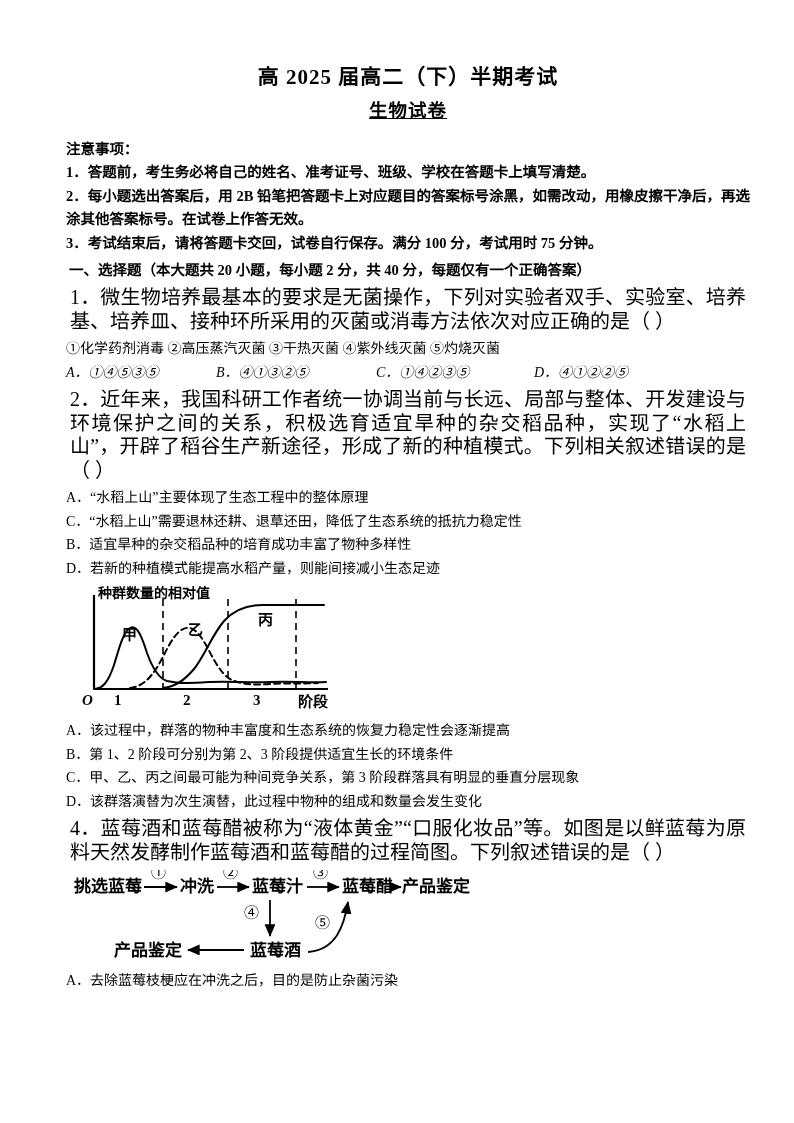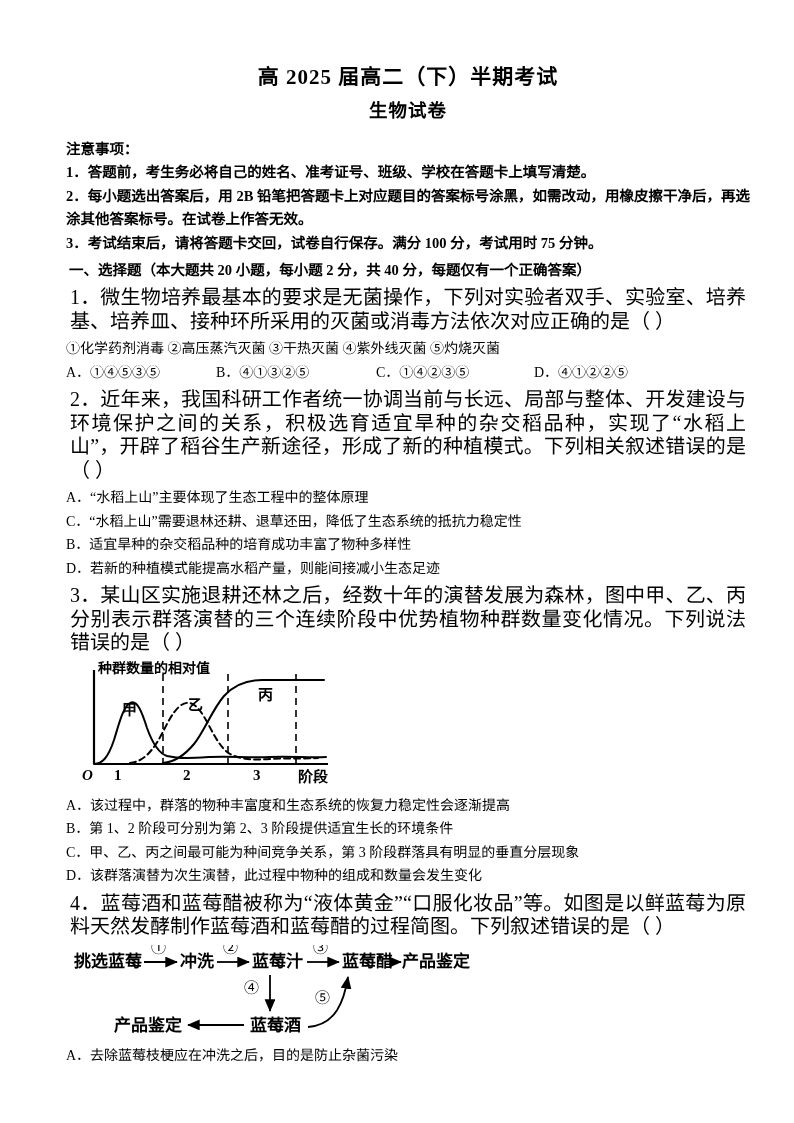--- a/index.html
+++ b/index.html
@@ -32,20 +32,21 @@
     margin: 0 0 4px 0;
     line-height: 30px;
   }
   .doc-subtitle {
     text-align: center;
     font-size: 18.5px;
     font-weight: bold;
     letter-spacing: 1px;
     margin: 6px 0 14px 0;
     line-height: 26px;
+    text-decoration: underline;
   }
 
   
   .notice-heading {
     font-size: 14.5px;
     font-weight: bold;
     line-height: 23px;
     margin: 0;
   }
   .notice-item {
@@ -83,20 +84,21 @@
     line-height: 23.5px;
     margin: 0;
   }
   .choice-row {
     display: flex;
     font-size: 14px;
     line-height: 23.5px;
   }
   .choice-row > span {
     white-space: nowrap;
+    font-style: italic;
   }
   .c-a { width: 150px; }
   .c-b { width: 160px; }
   .c-c { width: 158px; }
   .c-d { width: auto; }
 
   
   .figure-succession {
     margin: 5px 0 6px 0;
     padding-left: 4px;
@@ -157,21 +159,20 @@
 
   <div>
     <p class="question">2．近年来，我国科研工作者统一协调当前与长远、局部与整体、开发建设与环境保护之间的关系，积极选育适宜旱种的杂交稻品种，实现了“水稻上山”，开辟了稻谷生产新途径，形成了新的种植模式。下列相关叙述错误的是（      ）</p>
     <p class="choice-line">A．“水稻上山”主要体现了生态工程中的整体原理</p>
     <p class="choice-line">C．“水稻上山”需要退林还耕、退草还田，降低了生态系统的抵抗力稳定性</p>
     <p class="choice-line">B．适宜旱种的杂交稻品种的培育成功丰富了物种多样性</p>
     <p class="choice-line">D．若新的种植模式能提高水稻产量，则能间接减小生态足迹</p>
   </div>
 
   <div>
-    <p class="question">3．某山区实施退耕还林之后，经数十年的演替发展为森林，图中甲、乙、丙分别表示群落演替的三个连续阶段中优势植物种群数量变化情况。下列说法错误的是（      ）</p>
 
     <div class="figure-succession">
       <svg width="300" height="128" viewBox="0 0 300 128">
 
         <line x1="24" y1="10" x2="24" y2="104" stroke="#000" stroke-width="2.2"></line>
         <line x1="24" y1="104" x2="258" y2="104" stroke="#000" stroke-width="2.2"></line>
 
         <line x1="93" y1="14" x2="93" y2="104" stroke="#000" stroke-width="1.6" stroke-dasharray="7 5"></line>
         <line x1="158" y1="14" x2="158" y2="104" stroke="#000" stroke-width="1.6" stroke-dasharray="7 5"></line>
         <line x1="226" y1="14" x2="226" y2="104" stroke="#000" stroke-width="1.6" stroke-dasharray="7 5"></line>

